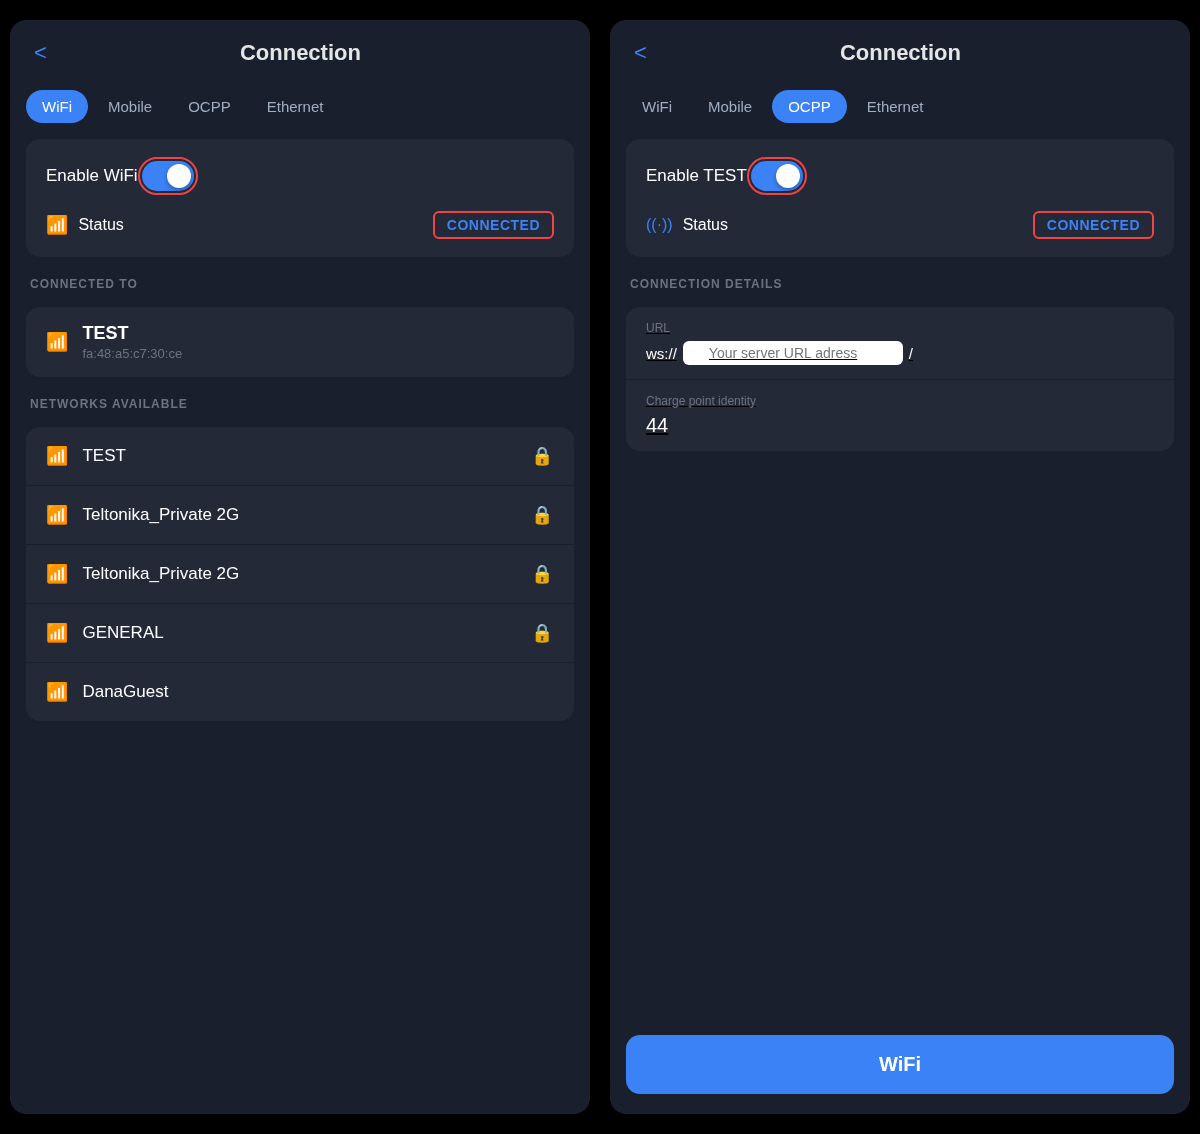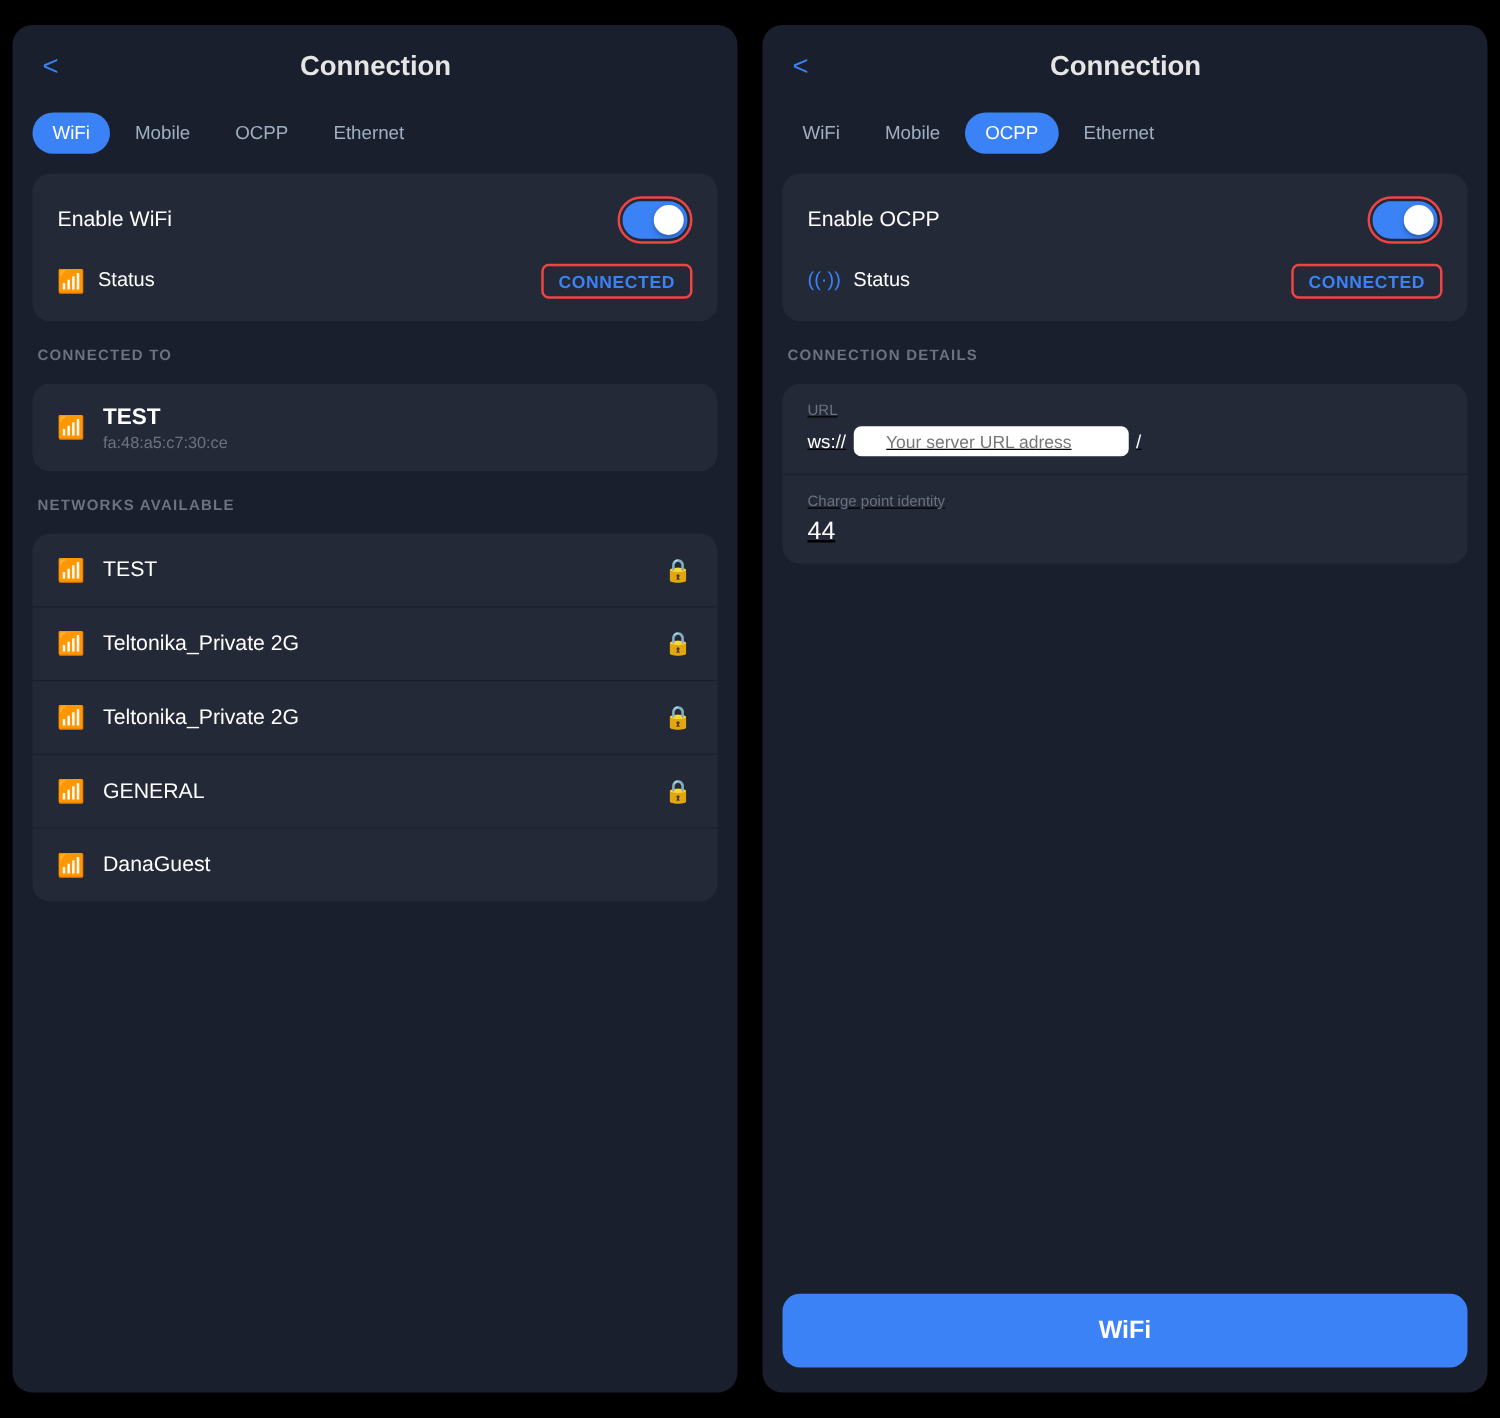--- a/index.html
+++ b/index.html
@@ -76,21 +76,20 @@
       gap: 16px;
     }
     .card {
       background: #242938;
       border-radius: 14px;
       padding: 18px 20px;
     }
     .enable-row {
       display: flex;
       align-items: center;
-      justify-content: space-between;
       margin-bottom: 16px;
     }
     .enable-label {
       font-size: 17px;
       color: #fff;
       font-weight: 500;
     }
     .toggle-wrapper {
       border: 2px solid #ef4444;
       border-radius: 20px;
@@ -352,21 +351,21 @@
     <div class="tabs-bar">
       <button class="tab">WiFi</button>
       <button class="tab">Mobile</button>
       <button class="tab active">OCPP</button>
       <button class="tab">Ethernet</button>
     </div>
 
     <div class="panel-content">
       <div class="card">
         <div class="enable-row">
-          <span class="enable-label">Enable OCPP</span>
+          <span class="enable-label">Enable TEST</span>
           <div class="toggle-wrapper">
             <div class="toggle">
               <div class="toggle-knob"></div>
             </div>
           </div>
         </div>
         <div class="status-row">
           <div class="status-label">
             <span class="wifi-icon" style="font-style:normal; font-size:16px; color:#3b82f6;">((·))</span>
             <span>Status</span>

